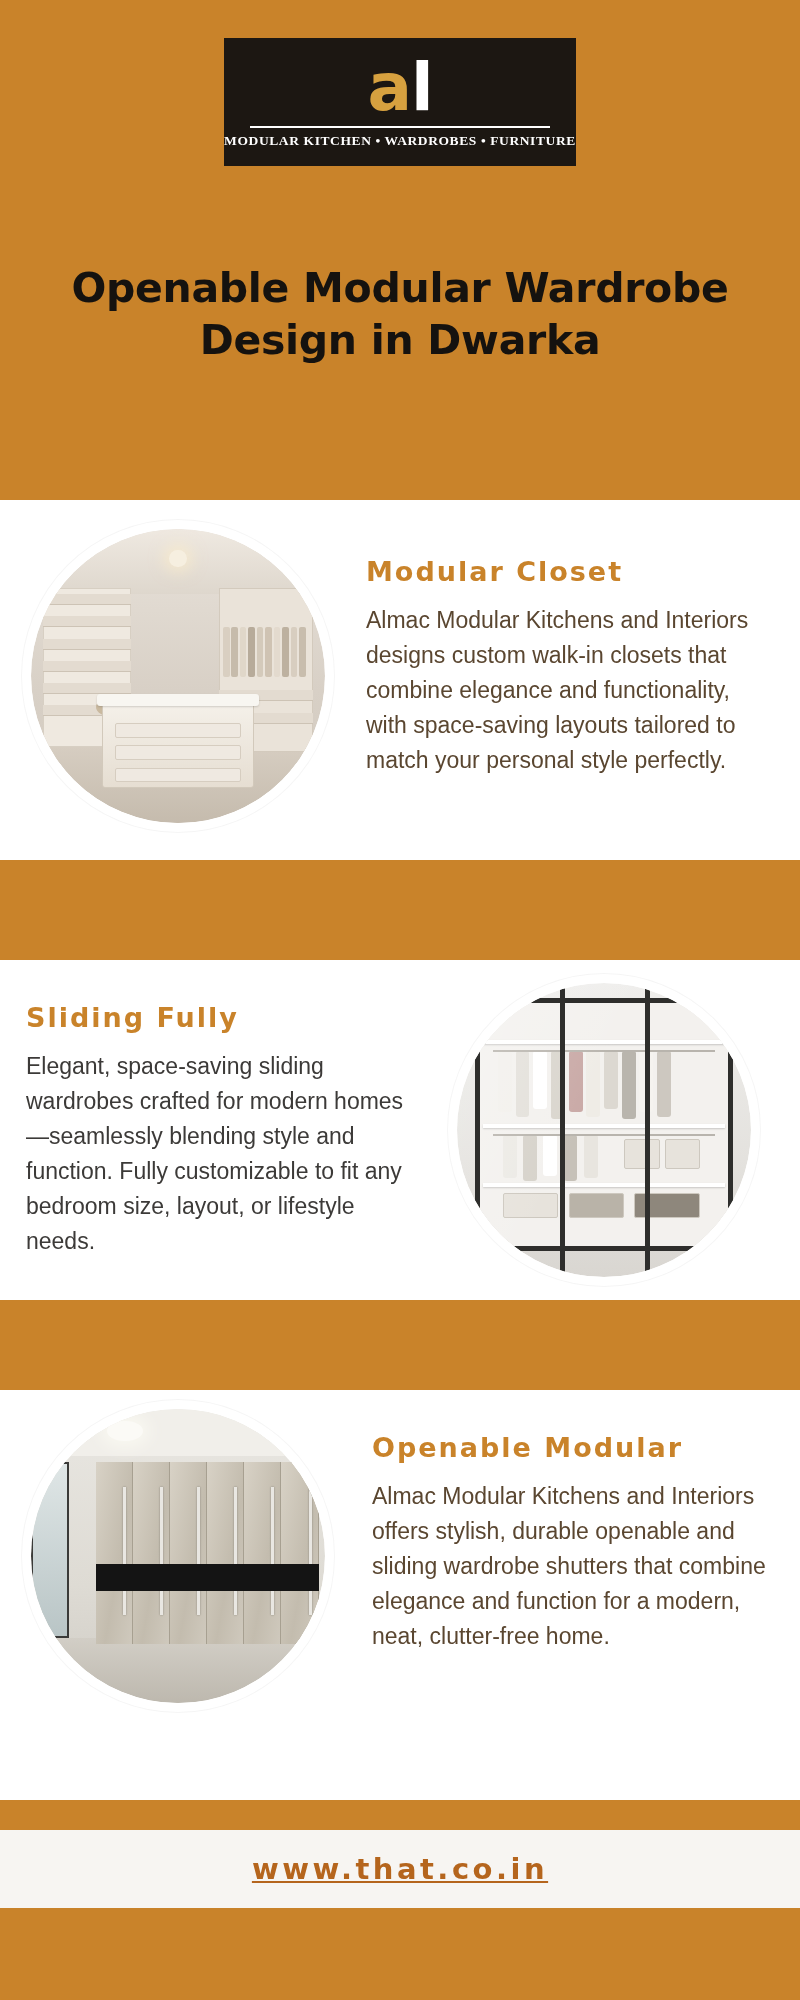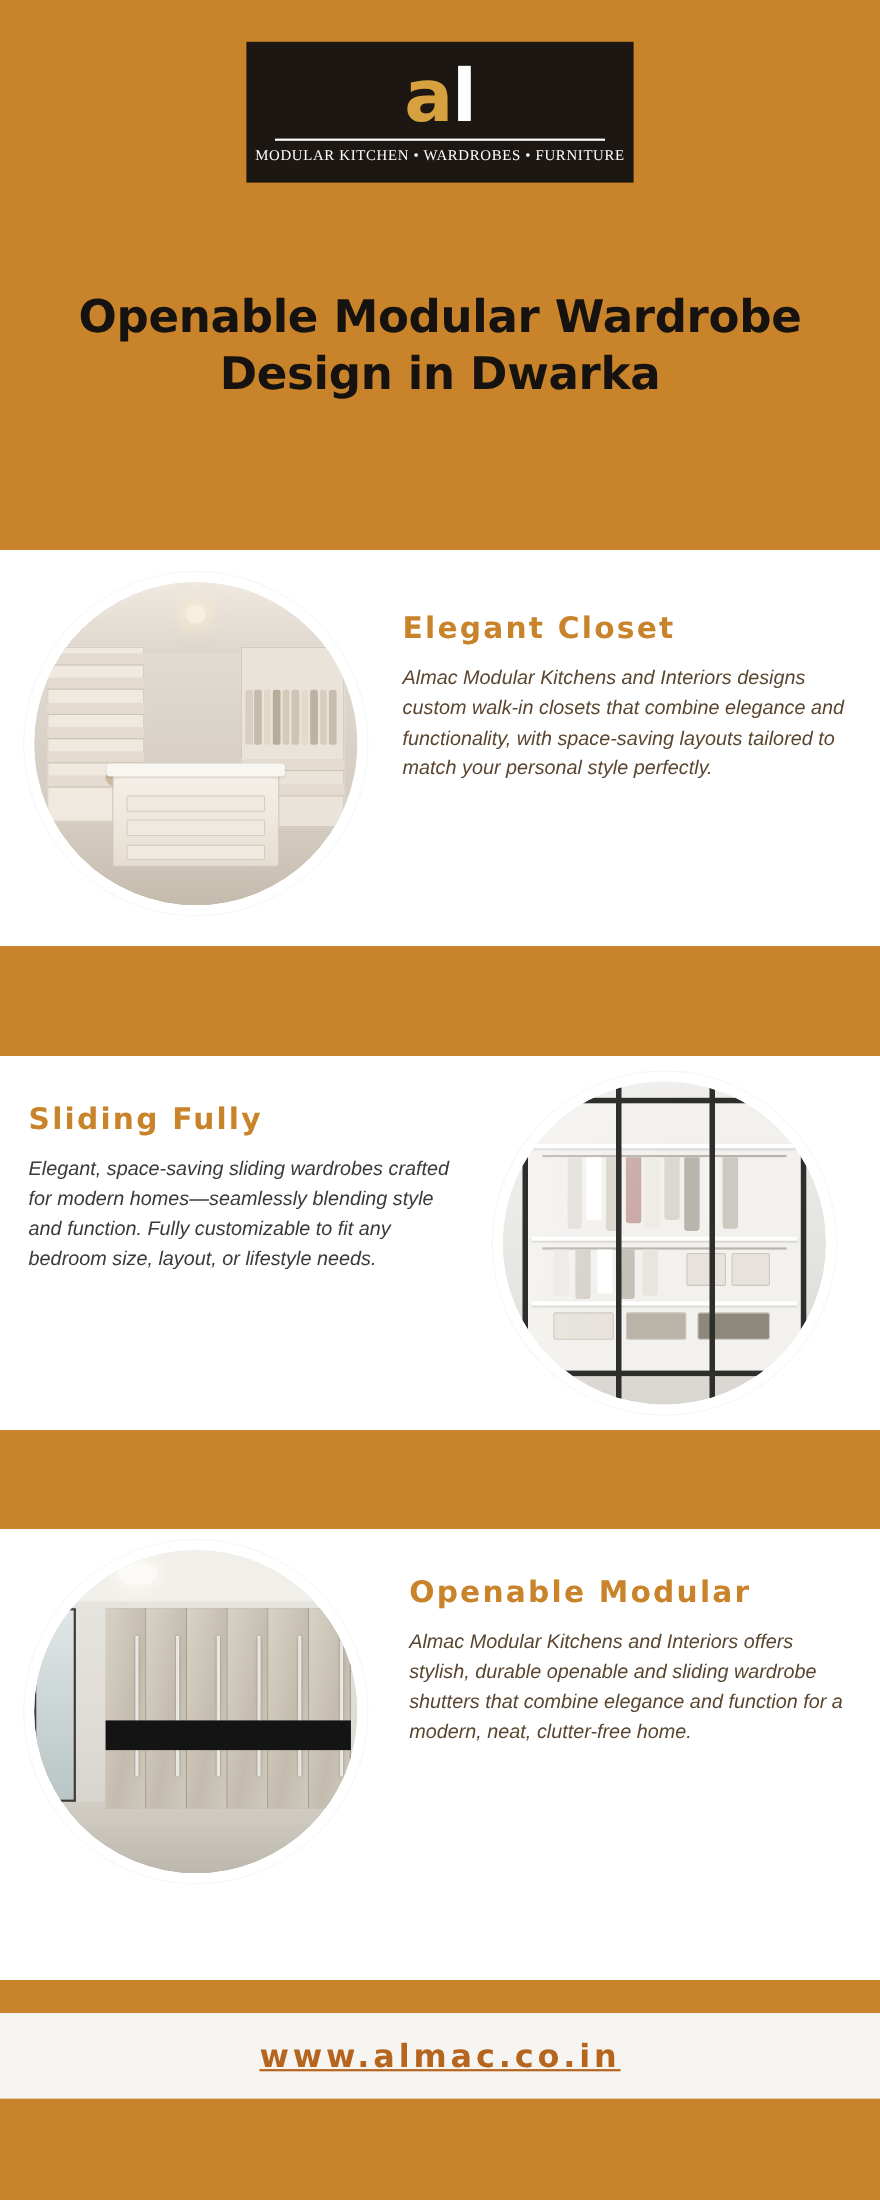--- a/index.html
+++ b/index.html
@@ -51,21 +51,21 @@
     width: 300px;
     height: 2px;
     background: #ffffff;
     margin: 6px 0 5px 0;
   }
   .logo-sub {
     font-family: "Liberation Serif", serif;
     font-size: 13.5px;
     letter-spacing: 0.6px;
     color: #ffffff;
-    font-weight: normal;
+    font-weight: bold;
     white-space: nowrap;
     text-align: center;
   }
 
   
   .headline {
     position: absolute;
     top: 262px;
     left: 0;
     width: 800px;
@@ -117,24 +117,23 @@
 
   .card-title {
     font-family: "DejaVu Sans", sans-serif;
     font-weight: bold;
     font-size: 27px;
     letter-spacing: 2px;
     color: #c9832a;
     margin-bottom: 16px;
   }
   .card-body {
-    font-size: 18px;
+    font-size: 23px;
     line-height: 1.52;
     color: #3c3a38;
-    font-style: italic;
   }
   .card-body.brown { color: #5a4630; }
 
   
   .footer {
     position: absolute;
     left: 0;
     top: 1830px;
     width: 800px;
     height: 78px;
@@ -250,21 +249,21 @@
           <div class="wc-island-top"></div>
           <div class="wc-drawer" style="top:26%"></div>
           <div class="wc-drawer" style="top:52%"></div>
           <div class="wc-drawer" style="top:78%"></div>
         </div>
       </div>
     </div>
   </div>
 
   <div class="card-text text-1">
-    <div class="card-title">Elegant Closet</div>
+    <div class="card-title">Modular Closet</div>
     <div class="card-body brown">Almac Modular Kitchens and Interiors designs custom walk-in closets that combine elegance and functionality, with space-saving layouts tailored to match your personal style perfectly.</div>
   </div>
 
   <div class="band band-2"></div>
 
   <div class="circle circle-2">
     <div class="circle-img">
       <div class="photo">
         <div class="sd-bg"></div>
         <div class="sd-interior">
@@ -347,17 +346,17 @@
       </div>
     </div>
   </div>
 
   <div class="card-text text-3">
     <div class="card-title">Openable Modular</div>
     <div class="card-body brown">Almac Modular Kitchens and Interiors offers stylish, durable openable and sliding wardrobe shutters that combine elegance and function for a modern, neat, clutter-free home.</div>
   </div>
 
   <div class="footer">
-    <a class="footer-url" href="#">www.almac.co.in</a>
+    <a class="footer-url" href="#">www.that.co.in</a>
   </div>
   <div class="footer-strip"></div>
 
 </div>
 
 </body></html>

